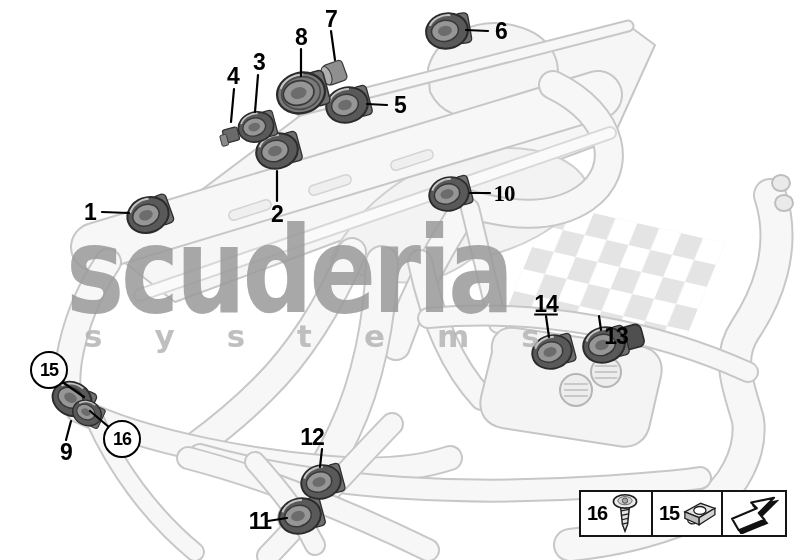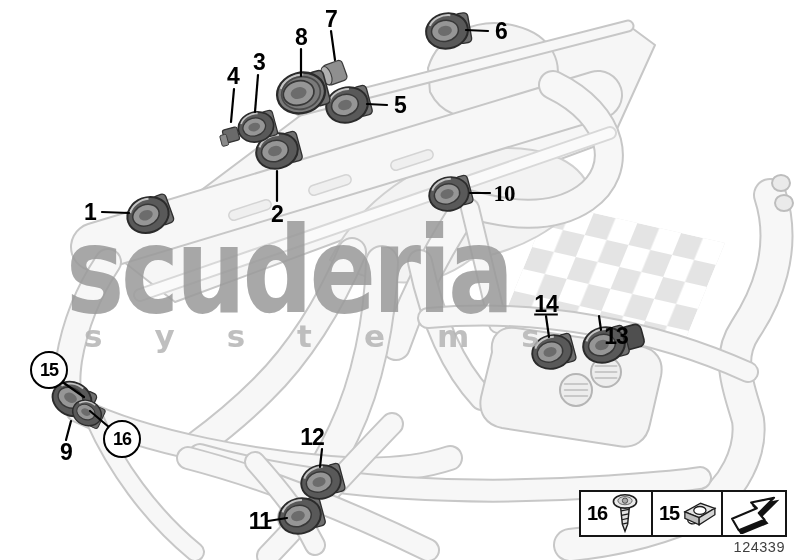--- a/index.html
+++ b/index.html
@@ -266,14 +266,13 @@
       </svg>
     </div>
     <div class="cell" style="width:62px">
       <svg width="56" height="40" viewBox="0 0 58 42">
         <path d="M50,4 L26,9 L32,15 L6,26 L13,38 L40,27 L34,20 Z" transform="translate(2.6,3.6)" fill="#111" stroke="#111" stroke-width="2"></path>
         <path d="M50,4 L26,9 L32,15 L6,26 L13,38 L40,27 L34,20 Z" fill="#fff" stroke="#121212" stroke-width="2.2" stroke-linejoin="round"></path>
       </svg>
     </div>
   </div>
 
-  <div class="part-number">124339</div>
 </div>
 
 </body></html>

